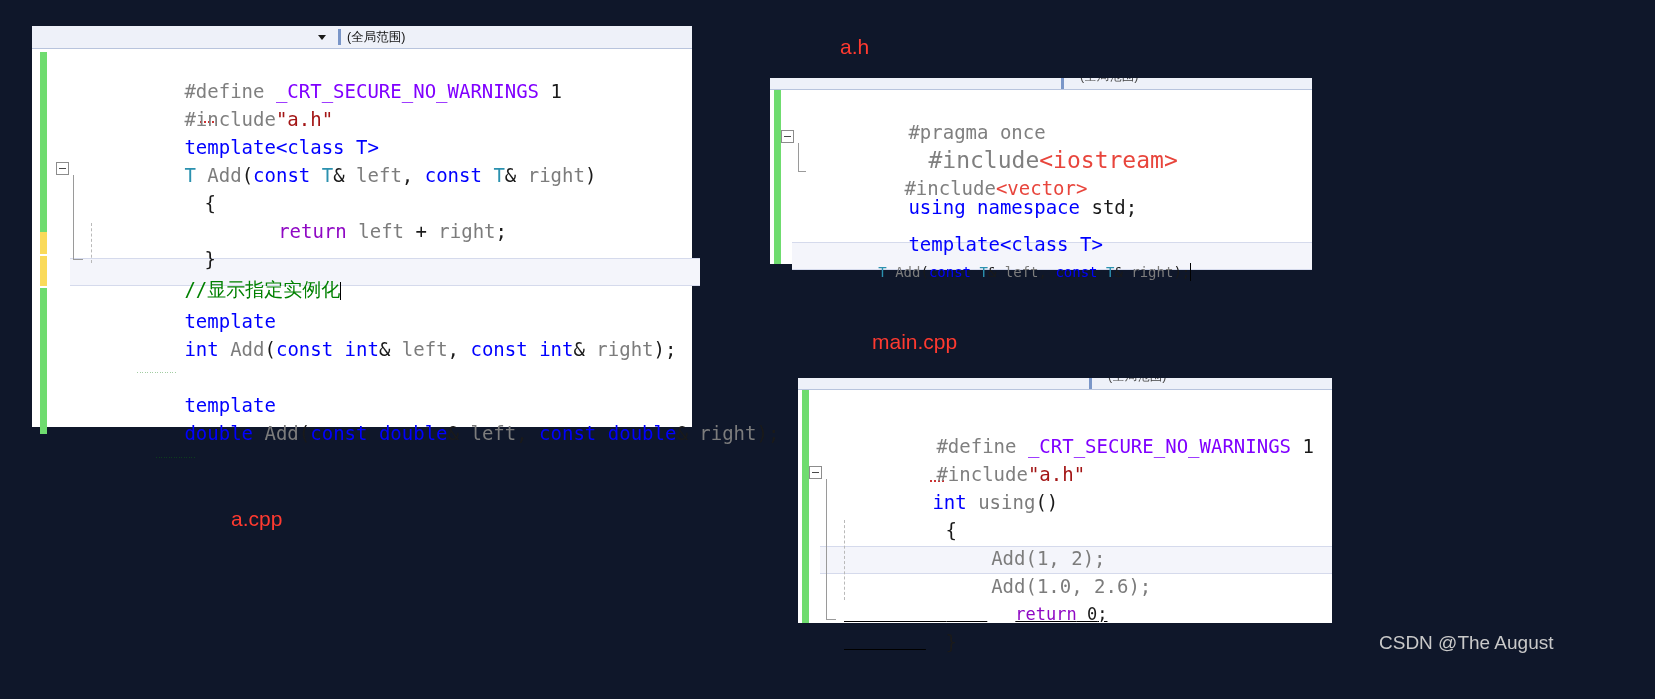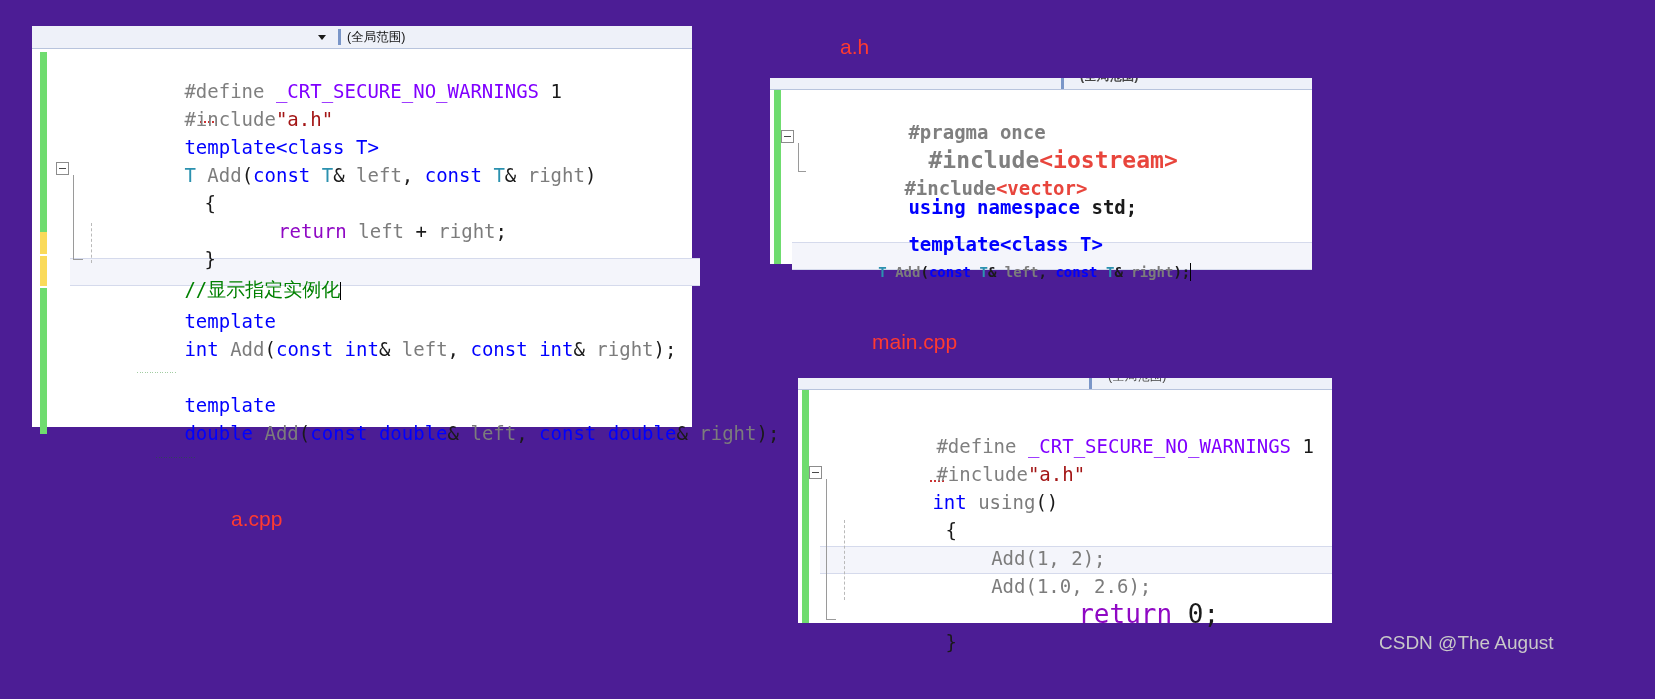--- a/index.html
+++ b/index.html
@@ -2,21 +2,21 @@
 <html><head>
 <meta charset="utf-8">
 <style>
   html, body {
     margin: 0; padding: 0;
     background: #ffffff;
     width: 1655px; height: 699px;
     overflow: hidden;
     font-family: "Liberation Sans", sans-serif;
   }
-  #root { position: relative; width: 1655px; height: 699px; background:#4c1d95; }
+  #root { position: relative; width: 1655px; height: 699px; background:#0f172a; }
 
   
   .panel { position: absolute; background:#fff; }
   .panel-head {
     position: relative;
     height: 22px;
     background: #eef1f9;
     border-bottom: 1px solid #b8c4dd;
     display: flex; align-items: center;
     font-size: 12px; color: #1a1a1a;
@@ -203,21 +203,21 @@
         <div class="line" style="top:342px; position:absolute; font-size:19px; line-height:28px;">
           <span class="t-kw">double</span><span class="t-black"> </span><span class="t-plain">Add</span><span class="t-black">(</span><span class="t-kw">const</span><span class="t-black"> </span><span class="t-kw">double</span><span class="t-black">&amp; </span><span class="t-plain">left</span><span class="t-black">, </span><span class="t-kw">const</span><span class="t-black"> </span><span class="t-kw">double</span><span class="t-black">&amp; </span><span class="t-plain">right</span><span class="t-black">);</span>
         </div>
 
       </div>
     </div>
   </div>
 
   <div class="anno" style="left:231px; top:507px;">a.cpp</div>
 
-  <div class="panel" style="left:770px; top:78px; width:542px; height:185px;font-weight:bold;">
+  <div class="panel" style="left:770px; top:78px; width:542px; height:185px;">
 
     <div class="panel-head" style="width:542px; height:11px; overflow:hidden; background:#eef1f9;">
       <div class="head-sep" style="position:absolute; left:285px; top:-3px; height:14px;"></div>
       <div class="head-scope" style="position:absolute; left:310px; top:-10px; color:#444;">(全局范围)</div>
     </div>
 
     <div class="code-area" style="top:0; width:542px; height:174px;">
 
       <div class="gutter-track" style="left:4px;">
         <div class="gmark green" style="top:0px; height:174px;"></div>
@@ -301,21 +301,21 @@
         </div>
 
         <div class="line" style="top:126px; position:absolute; font-size:19px; line-height:28px; left:9px;">
           <span class="t-black">    </span><span class="t-plain">Add(1, 2);</span>
         </div>
 
         <div class="line" style="top:154px; position:absolute; font-size:19px; line-height:28px; left:9px;">
           <span class="t-black">    </span><span class="t-plain">Add(1.0, 2.6);</span>
         </div>
 
-        <div class="line" style="top:182px; position:absolute; font-size:26px; line-height:28px; left:9px;">
+        <div class="line" style="top:182px; position:absolute; font-size:17px; line-height:28px; left:22px;text-decoration:underline;">
           <span class="t-black">    </span><span class="t-ctrl">return</span><span class="t-black"> </span><span class="t-num">0</span><span class="t-black">;</span>
         </div>
 
         <div class="line" style="top:210px; position:absolute; font-size:19px; line-height:28px; left:9px;">
           <span class="t-black">}</span>
         </div>
 
       </div>
     </div>
   </div>

